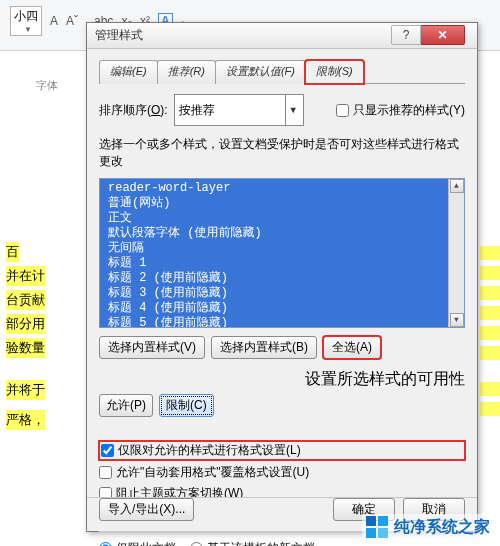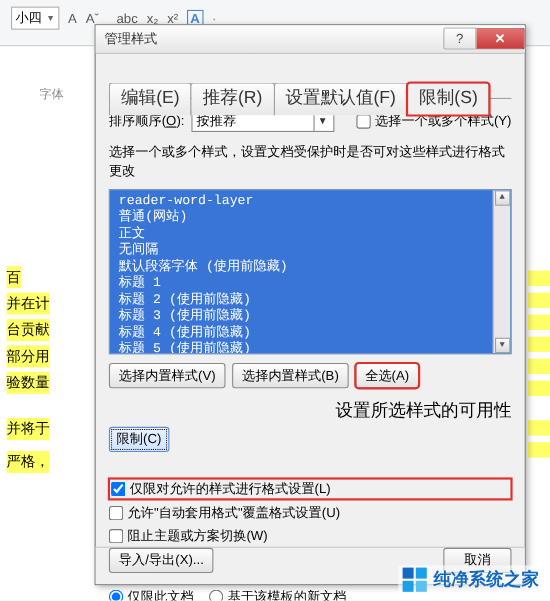--- a/index.html
+++ b/index.html
@@ -25,21 +25,21 @@
     color: #444;
   }
   .ribbon-content {
     display: flex; align-items: center; gap: 8px;
     padding: 6px 10px 14px;
     border-bottom: 1px solid #d0d0d0;
   }
   .font-size-box {
     display: flex; align-items: center;
     border: 1px solid #b0b0b0; background: #fff;
-    padding: 1px 3px; font-size: 12px;
+    padding: 1px 3px; font-size: 12px; flex-direction: column;
   }
   .font-size-box .arrow { font-size: 8px; margin-left: 4px; color: #666; }
   .ribbon-btn { font-size: 12px; color: #555; }
   .ribbon-icon { display:inline-block; }
   .ribbon-icon.styleA {
     border: 1px solid #4a89d6; color: #4a89d6; padding: 0 2px; font-weight: bold;
   }
   .group-label { position:absolute; top:78px; left:36px; font-size:11px; color:#888; }
   .doc-area {
     position: absolute; left:0; top:100px; width:80px; height:440px;
@@ -54,60 +54,61 @@
     width: 392px; height: 510px;
     background: #f0f0f0;
     border: 1px solid #7a7a7a;
     box-shadow: 2px 2px 6px rgba(0,0,0,.3);
   }
   .titlebar {
     height: 26px;
     background: linear-gradient(#fdfdfd,#e6e6e6);
     border-bottom: 1px solid #c0c0c0;
     display: flex; align-items: center; justify-content: space-between;
-    padding: 0 0 0 8px;
+    padding: 0 12px 0 8px;
   }
   .titlebar .title { font-size: 12px; color: #333; }
   .titlebar .winbtns { display:flex; height:100%; }
   .winbtn {
     width: 30px; height: 20px; margin-top:2px;
     display:flex; align-items:center; justify-content:center;
     border:1px solid #b0b0b0; border-left:none;
     background:linear-gradient(#fdfdfd,#e6e6e6);
     font-size:12px; color:#444;
   }
   .winbtn.first { border-left:1px solid #b0b0b0; border-radius:2px 0 0 2px;}
   .winbtn.close {
     background: linear-gradient(#e57373,#c93c3c);
     border-color:#a02828; color:#fff; font-weight:bold;
     border-radius:0 2px 2px 0; width:44px;
   }
   .dialog-body { padding: 8px 12px 8px 12px; }
 
   .tabstrip { display:flex; border-bottom:1px solid #a0a0a0; margin-top:2px; }
   .tab {
-    padding: 3px 10px 4px; font-size:16px;
+    padding: 3px 10px 4px; font-size:11px;
     border:1px solid #a0a0a0; border-bottom:none;
     background:linear-gradient(#fdfdfd,#e8e8e8);
-    margin-right:-1px; position:relative; top:16px;
+    margin-right:-1px; position:relative; top:1px;
     border-radius:3px 3px 0 0;
     color:#333;
+    font-style:italic;
   }
   .tab.active {
     background:#f0f0f0; border-bottom:1px solid #f0f0f0;
   }
   .redbox { outline:2px solid #e03030; outline-offset:-1px; }
 
   .row { display:flex; align-items:center; margin-top:10px; gap:6px; }
   .label { font-size:12px; }
   .underline-accel { text-decoration: underline; }
   .combo {
     display:flex; align-items:center; justify-content:space-between;
     border:1px solid #888; background:#fff;
-    height:20px; padding:0 2px 0 4px; font-size:12px;
+    height:32px; padding:0 2px 0 4px; font-size:12px;
   }
   .combo .tri { font-size:9px; color:#333; padding:0 3px; border-left:1px solid #888; height:100%; display:flex; align-items:center; }
 
   .desc { margin-top:10px; font-size:12px; line-height:1.4; }
 
   .listbox {
     margin-top:8px;
     border:1px solid #7a9ac0;
     background:#3875d7;
     color:#fff;
@@ -241,52 +242,53 @@
       <span class="label">
         <span>排序顺序(</span><span class="underline-accel">O</span><span>):</span>
       </span>
       <div class="combo" style="width:130px">
         <span>按推荐</span>
         <span class="tri">▼</span>
       </div>
       <div style="flex:1"></div>
       <label class="checkrow" style="margin-top:0">
         <input type="checkbox" style="">
-        <span>选择一个或多个样式(Y)</span>
+        <span>只显示推荐的样式(Y)</span>
       </label>
     </div>
 
     <div class="desc">选择一个或多个样式，设置文档受保护时是否可对这些样式进行格式更改</div>
 
     <div class="listbox">
       <div class="item">reader-word-layer</div>
       <div class="item">普通(网站)</div>
       <div class="item">正文</div>
+      <div class="item">默认段落字体  (使用前隐藏)</div>
       <div class="item">无间隔</div>
-      <div class="item">默认段落字体  (使用前隐藏)</div>
       <div class="item">标题 1</div>
       <div class="item">标题 2  (使用前隐藏)</div>
       <div class="item">标题 3  (使用前隐藏)</div>
       <div class="item">标题 4  (使用前隐藏)</div>
       <div class="item">标题 5  (使用前隐藏)</div>
       <div class="scrollbar">
         <div class="sb-btn">▲</div>
         <div class="sb-btn">▼</div>
       </div>
     </div>
 
     <div class="btnrow">
       <div class="btn">选择内置样式(V)</div>
       <div class="btn">选择内置样式(B)</div>
       <div class="btn redbox">全选(A)</div>
     </div>
 
     <div class="section-label">设置所选样式的可用性</div>
 
     <div class="btnrow" style="margin-top:4px">
+      <div class="btn small">允许(P)</div>
       <div class="btn small focus redbox">限制(C)</div>
     </div>
 
     <label class="checkrow redbox" style="padding:1px 2px; margin-top:24px;">
       <input type="checkbox" checked="" style="">
       <span>仅限对允许的样式进行格式设置(L)</span>
     </label>
     <label class="checkrow">
       <input type="checkbox" style="">
       <span>允许"自动套用格式"覆盖格式设置(U)</span>
@@ -310,20 +312,21 @@
       <label class="checkrow" style="margin-top:0">
         <input type="radio" name="scope" style="">
         <span>基于该模板的新文档</span>
       </label>
     </div>
   </div>
 
   <div class="dialog-footer">
     <div class="btn">导入/导出(X)...</div>
     <div class="footer-right">
+      <div class="btn">确定</div>
       <div class="btn">取消</div>
     </div>
   </div>
 </div>
 
 <div class="watermark">
   <div class="wm-logo">
     <span></span>
       <span></span>
       <span></span>

